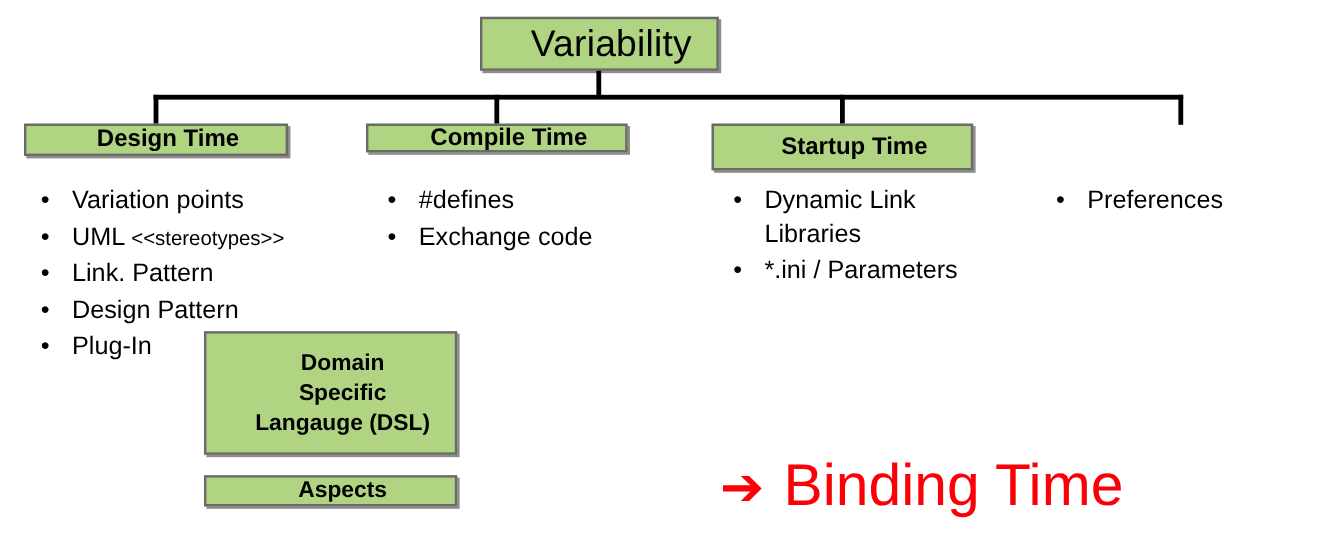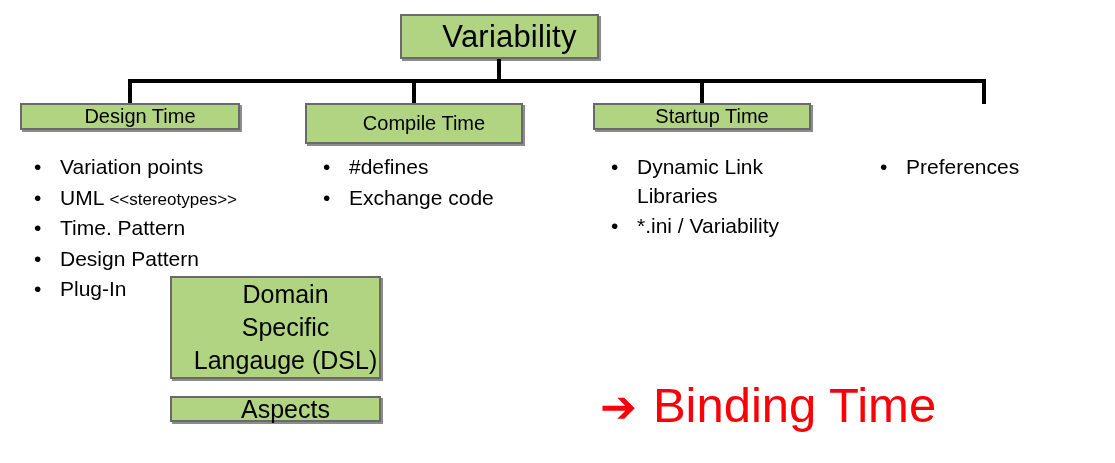--- a/index.html
+++ b/index.html
@@ -34,25 +34,25 @@
     color: #000000;
     padding-left: 20px;
   }
   .gbox.title-box {
     font-size: 31px;
     font-weight: 400;
     letter-spacing: 0.2px;
   }
   .gbox.cat-box {
     font-size: 20px;
-    font-weight: normal;
+    font-weight: bold;
   }
   .gbox.stack-box {
-    font-size: 25px;
-    font-weight: normal;
+    font-size: 19px;
+    font-weight: bold;
     line-height: 1.32;
     flex-direction: column;
   }
 
   
   .line {
     position: absolute;
     background: #000000;
   }
   .v-line { width: 4px; }
@@ -119,41 +119,41 @@
   <div class="line h-line" style="left:128px; top:79px; width:858px;"></div>
   <div class="line v-line" style="left:128px; top:79px; height:25px;"></div>
   <div class="line v-line" style="left:412px; top:79px; height:25px;"></div>
   <div class="line v-line" style="left:700px; top:79px; height:25px;"></div>
   <div class="line v-line" style="left:982px; top:79px; height:25px;"></div>
 
   <div class="gbox cat-box" style="left:20px; top:103px; width:220px; height:27px;">
     <span>Design Time</span>
   </div>
 
-  <div class="gbox cat-box" style="left:305px; top:103px; width:218px; height:41px;">
+  <div class="gbox cat-box" style="left:305px; top:103px; width:218px; height:24px;">
     <span>Compile Time</span>
   </div>
 
-  <div class="gbox cat-box" style="left:593px; top:103px; width:218px; height:27px;">
+  <div class="gbox cat-box" style="left:593px; top:103px; width:218px; height:39px;">
     <span>Startup Time</span>
   </div>
 
 
   <ul class="bullets" style="left:34px; top:153px; width:265px;">
     <li>
       <span class="dot">•</span>
       <span class="btxt">Variation points</span>
     </li>
     <li>
       <span class="dot">•</span>
       <span class="btxt"><span>UML </span><span class="small-tag">&lt;&lt;stereotypes&gt;&gt;</span></span>
     </li>
     <li>
       <span class="dot">•</span>
-      <span class="btxt">Time. Pattern</span>
+      <span class="btxt">Link. Pattern</span>
     </li>
     <li>
       <span class="dot">•</span>
       <span class="btxt">Design Pattern</span>
     </li>
     <li>
       <span class="dot">•</span>
       <span class="btxt">Plug-In</span>
     </li>
   </ul>
@@ -169,21 +169,21 @@
     </li>
   </ul>
 
   <ul class="bullets" style="left:611px; top:153px; width:250px;">
     <li>
       <span class="dot">•</span>
       <span class="btxt" style="max-width:150px;">Dynamic Link Libraries</span>
     </li>
     <li>
       <span class="dot">•</span>
-      <span class="btxt">*.ini / Variability</span>
+      <span class="btxt">*.ini / Parameters</span>
     </li>
   </ul>
 
   <ul class="bullets" style="left:880px; top:153px; width:215px;">
     <li>
       <span class="dot">•</span>
       <span class="btxt">Preferences</span>
     </li>
   </ul>
 

